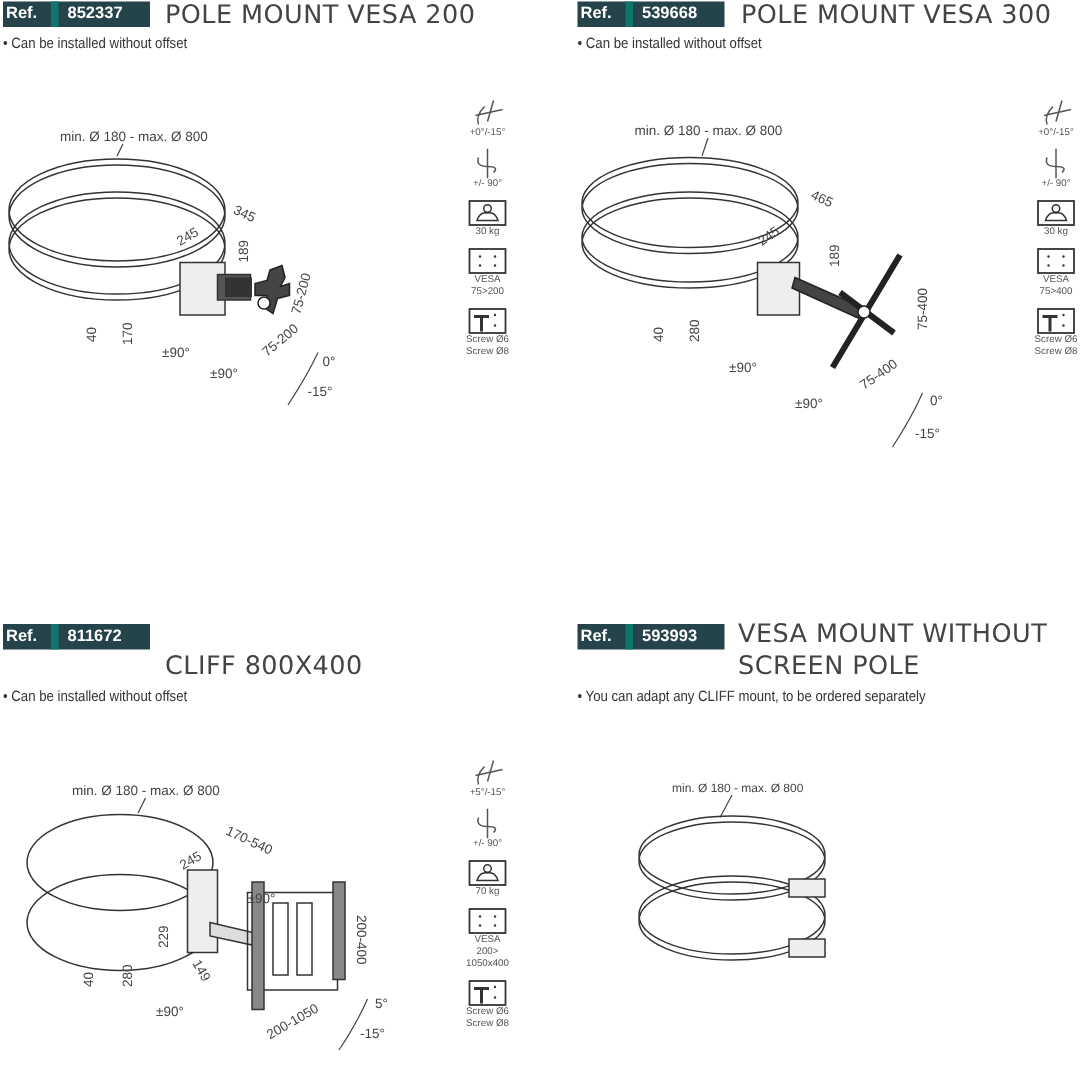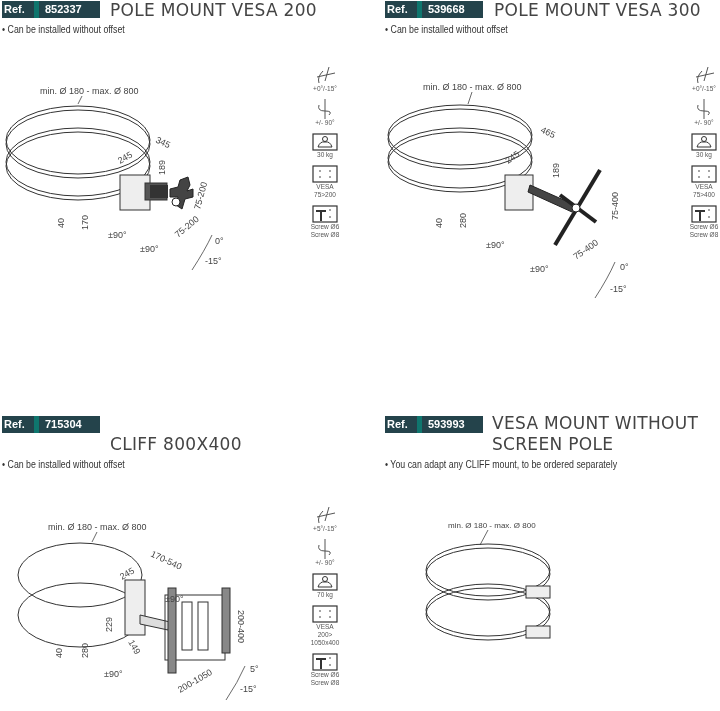--- a/index.html
+++ b/index.html
@@ -184,21 +184,21 @@
         </svg>
       <span class="feat-text">Screw Ø6</span>
       <span class="feat-text">Screw Ø8</span>
     </div>
   </div>
 </div>
 
 <div class="product" style="left:0;top:400px;width:360px;height:311px;">
   <div class="ref-bar" style="left:2px;top:16px;">
     <span class="ref-label">Ref.</span>
-    <span class="ref-code">715304</span>
+    <span class="ref-code">811672</span>
   </div>
   <div class="title" style="left:110px;top:34px;">CLIFF 800X400</div>
   <div class="bullet" style="left:2px;top:59px;">• Can be installed without offset</div>
 
   <svg class="drawing" style="left:0;top:110px;" width="300" height="200" viewBox="0 0 300 200">
     <text class="dim" x="48" y="20">min. Ø 180 - max. Ø 800</text>
     <line x1="97" y1="22" x2="92" y2="32" stroke="#444" stroke-width="0.8"></line>
     <ellipse cx="80" cy="65" rx="62" ry="32" fill="none" stroke="#333"></ellipse>
     <ellipse cx="80" cy="105" rx="62" ry="32" fill="none" stroke="#333"></ellipse>
     <rect x="125" y="70" width="20" height="55" fill="#eee" stroke="#333"></rect>

